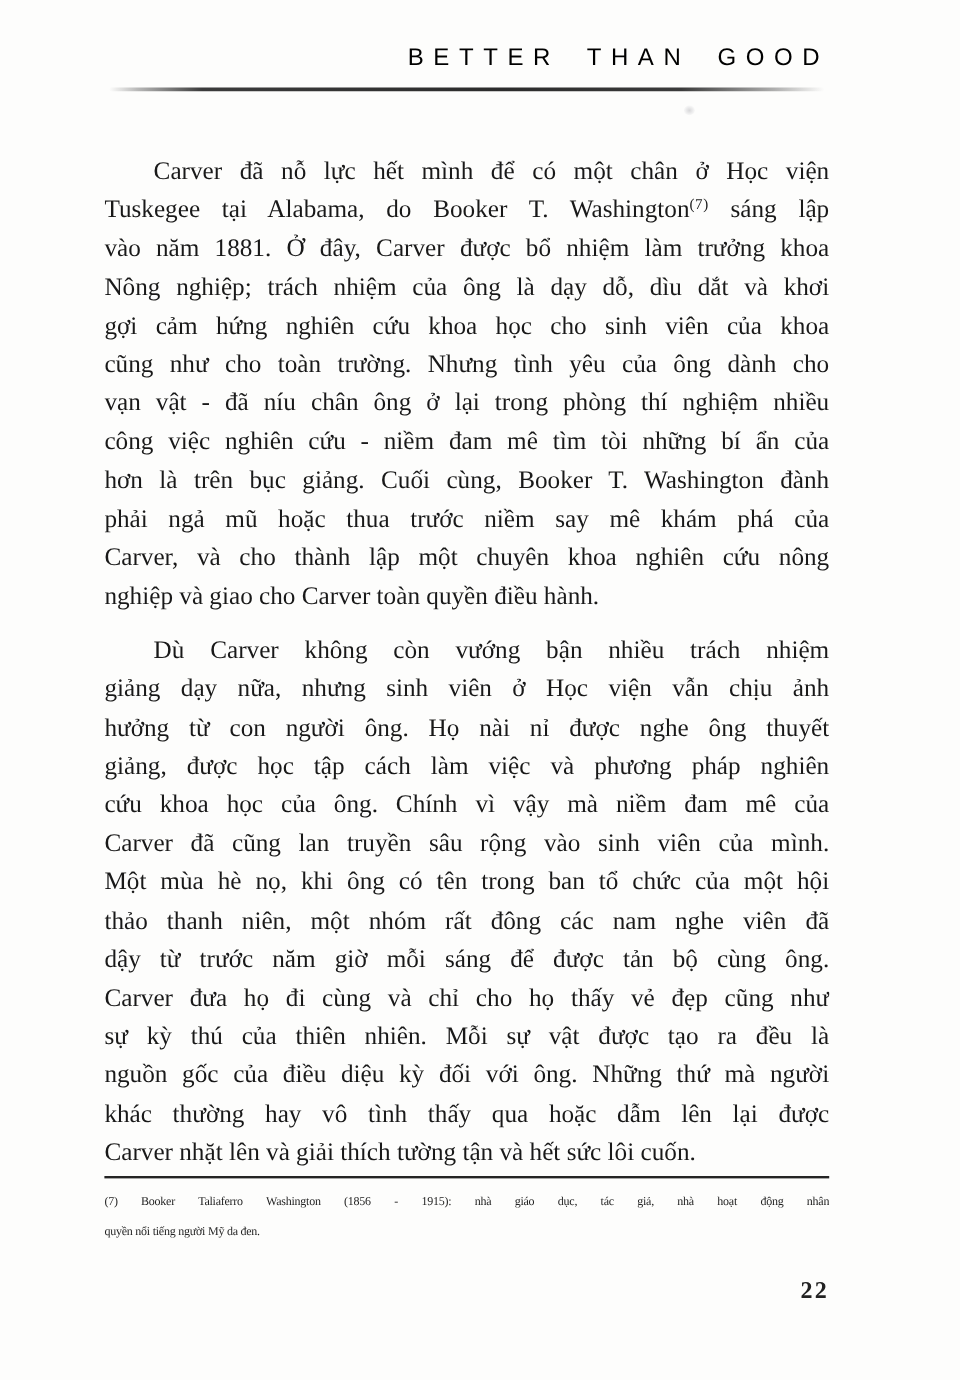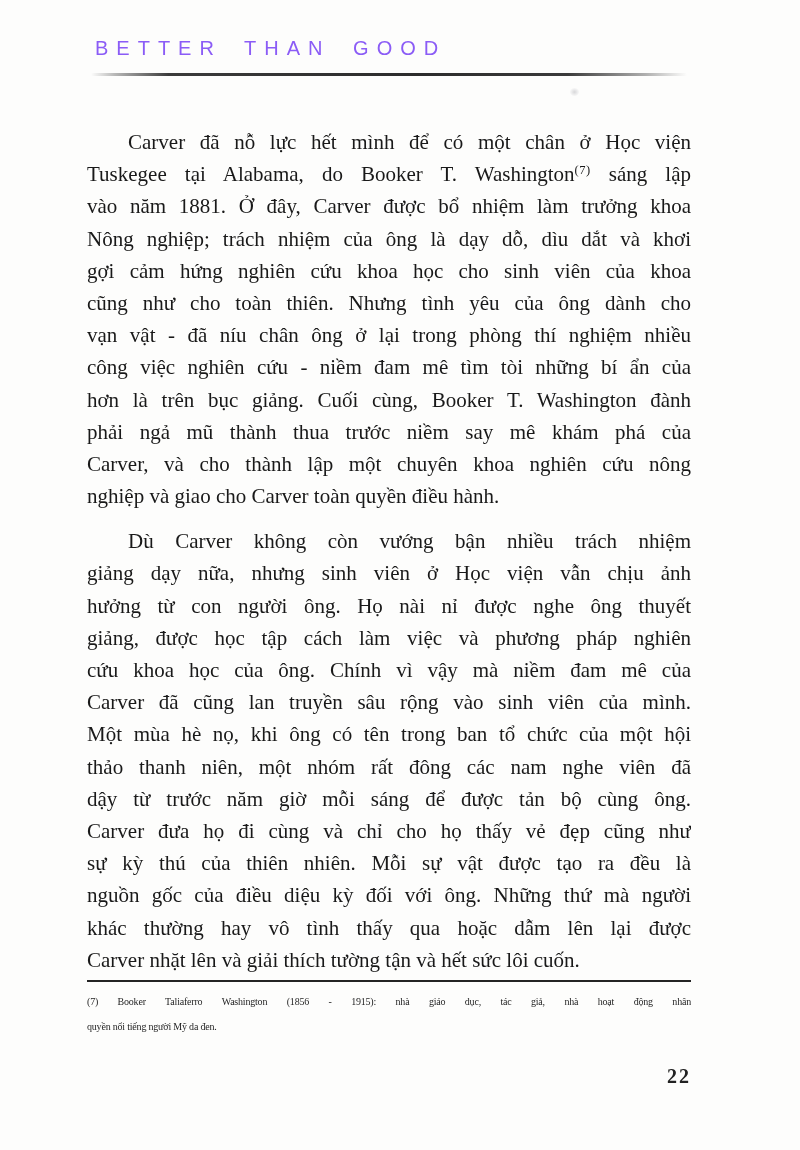--- a/index.html
+++ b/index.html
@@ -20,27 +20,27 @@
     color: #1b1b1b;
     font-family: "Liberation Serif", "DejaVu Serif", serif;
   }
   .content {
     margin-left: 87px;
     width: 604px;
   }
   
   .running-header {
     padding-top: 37px;
-    text-align: left;
+    text-align: right;
     font-family: "Liberation Sans", "DejaVu Sans", sans-serif;
     font-size: 20px;
     font-weight: 400;
     letter-spacing: 8px;
     word-spacing: 9px;
-    color: #8b5cf6;
+    color: #000000;
     text-indent: 8px; 
     white-space: nowrap;
   }
   .header-rule {
     height: 3px;
     width: 596px;
     margin: 13px auto 0 auto;
     border-radius: 2px;
     background: linear-gradient(90deg,
       rgba(90,90,90,0) 0%,
@@ -134,25 +134,25 @@
     <div class="header-rule"></div>
 
     <div class="body-text">
 
       <div class="para">
         <div class="line first">Carver đã nỗ lực hết mình để có một chân ở Học viện</div>
         <div class="line"><span>Tuskegee tại Alabama, do Booker T. Washington</span><sup class="fnref">(7)</sup> <span>sáng lập</span></div>
         <div class="line">vào năm 1881. Ở đây, Carver được bổ nhiệm làm trưởng khoa</div>
         <div class="line">Nông nghiệp; trách nhiệm của ông là dạy dỗ, dìu dắt và khơi</div>
         <div class="line">gợi cảm hứng nghiên cứu khoa học cho sinh viên của khoa</div>
-        <div class="line">cũng như cho toàn thiên. Nhưng tình yêu của ông dành cho</div>
+        <div class="line">cũng như cho toàn trường. Nhưng tình yêu của ông dành cho</div>
         <div class="line">vạn vật - đã níu chân ông ở lại trong phòng thí nghiệm nhiều</div>
         <div class="line">công việc nghiên cứu - niềm đam mê tìm tòi những bí ẩn của</div>
         <div class="line">hơn là trên bục giảng. Cuối cùng, Booker T. Washington đành</div>
-        <div class="line">phải ngả mũ thành thua trước niềm say mê khám phá của</div>
+        <div class="line">phải ngả mũ hoặc thua trước niềm say mê khám phá của</div>
         <div class="line">Carver, và cho thành lập một chuyên khoa nghiên cứu nông</div>
         <div class="line last">nghiệp và giao cho Carver toàn quyền điều hành.</div>
       </div>
 
       <div class="para">
         <div class="line first">Dù Carver không còn vướng bận nhiều trách nhiệm</div>
         <div class="line">giảng dạy nữa, nhưng sinh viên ở Học viện vẫn chịu ảnh</div>
         <div class="line">hưởng từ con người ông. Họ nài nỉ được nghe ông thuyết</div>
         <div class="line">giảng, được học tập cách làm việc và phương pháp nghiên</div>
         <div class="line">cứu khoa học của ông. Chính vì vậy mà niềm đam mê của</div>

